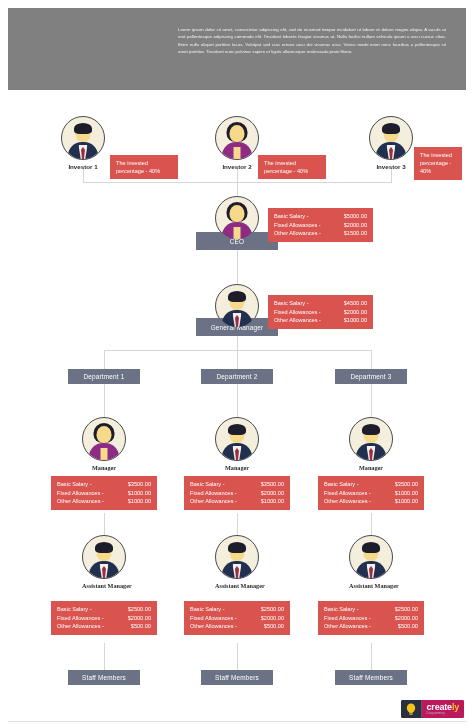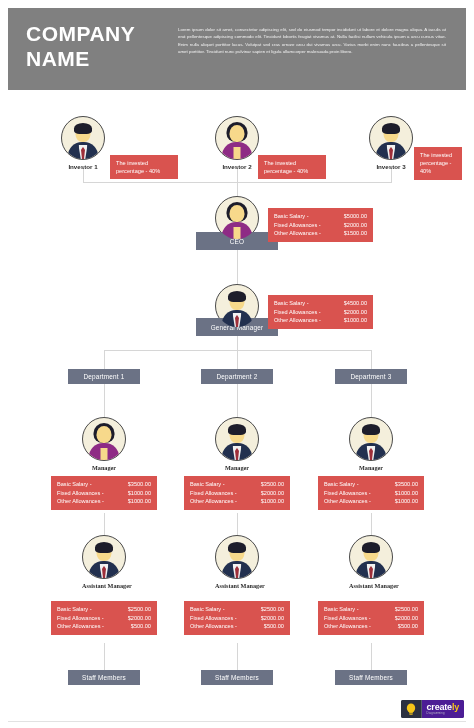--- a/index.html
+++ b/index.html
@@ -218,21 +218,21 @@
     overflow: hidden;
   }
   .logo-bulb {
     width: 20px;
     display: flex;
     align-items: center;
     justify-content: center;
     background: #2b3040;
   }
   .logo-text {
-    background: #4c1d95;
+    background: #be185d;
     border-left: 1px solid #565b6b;
     padding: 0 5px 0 5px;
     display: flex;
     flex-direction: column;
     justify-content: center;
   }
   .logo-name {
     font-size: 9px;
     font-weight: bold;
     color: #ffffff;
@@ -254,21 +254,20 @@
     height: 1px;
     background: #e2e2e2;
   }
 </style>
 </head>
 <body>
 
 <div id="canvas">
 
   <div class="header"></div>
-  <div class="header-title">COMPANY NAME</div>
   <div class="header-body">Lorem ipsum dolor sit amet, consectetur adipiscing elit, sed do eiusmod tempor incididunt ut labore et dolore magna aliqua. A iaculis at erat pellentesque adipiscing commodo elit. Tincidunt lobortis feugiat vivamus at. Nulla facilisi nullam vehicula ipsum a arcu cursus vitae. Enim nulla aliquet porttitor lacus. Volutpat sed cras ornare arcu dui vivamus arcu. Varius morbi enim nunc faucibus a pellentesque sit amet porttitor. Tincidunt nunc pulvinar sapien et ligula ullamcorper malesuada proin libero.</div>
 
   <div class="line vline" style="left:83px;  top:168px; height:14px;"></div>
   <div class="line vline" style="left:237px; top:168px; height:14px;"></div>
   <div class="line vline" style="left:391px; top:168px; height:14px;"></div>
   <div class="line hline" style="left:83px;  top:182px; width:309px;"></div>
   <div class="line vline" style="left:237px; top:182px; height:14px;"></div>
 
   <div class="line vline" style="left:237px; top:250px; height:38px;"></div>
 

